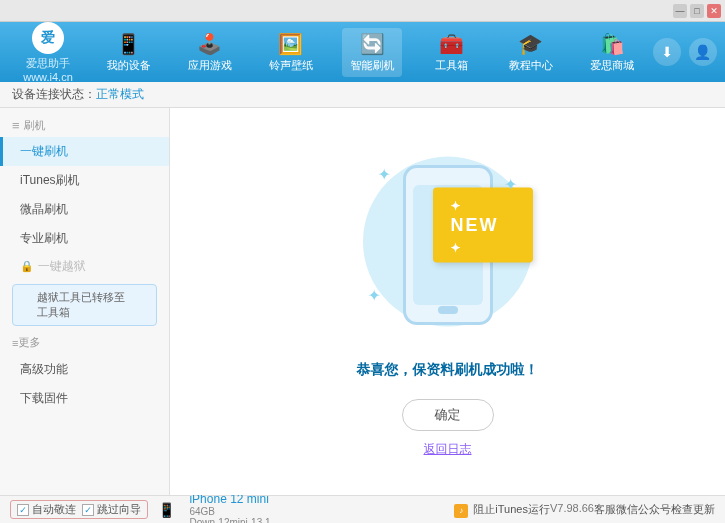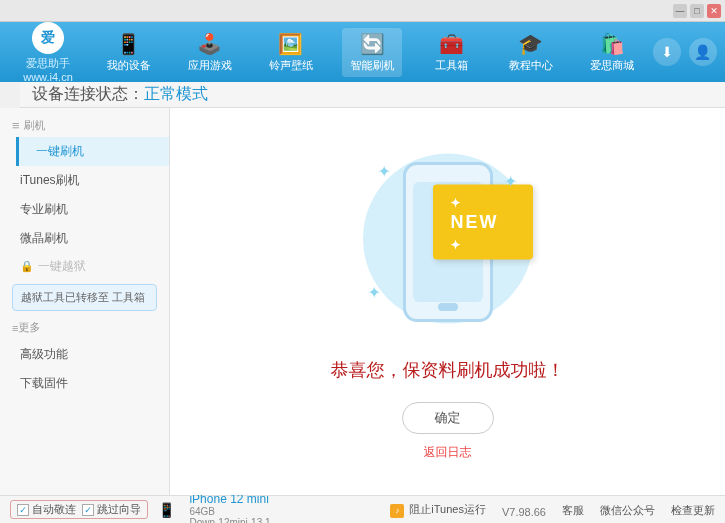--- a/index.html
+++ b/index.html
@@ -88,23 +88,22 @@
       font-size: 14px;
     }
 
     
     .status-bar {
       height: 26px;
       background: #f5f5f5;
       border-bottom: 1px solid #ddd;
       display: flex; align-items: center;
       padding: 0 12px;
-      font-size: 16px;
-      color: #555;
-      margin-left: 20px;
+      font-size: 12px;
+      color: #555;
     }
     .status-normal { color: #2196d3; font-weight: normal; }
 
     
     .main {
       display: flex;
       height: calc(523px - 22px - 60px - 26px - 28px);
     }
 
     
@@ -127,34 +126,33 @@
       padding: 6px 20px;
       cursor: pointer;
       color: #555;
       font-size: 12px;
     }
     .sidebar-item.active {
       background: #e3f3fc;
       color: #2196d3;
       border-left: 3px solid #2196d3;
       padding-left: 17px;
-      margin-left: 16px;
     }
     .sidebar-disabled {
       padding: 5px 20px;
       color: #bbb;
       font-size: 12px;
       display: flex; align-items: center; gap: 4px;
     }
     .sidebar-info-box {
       margin: 4px 12px;
       background: #e8f4fd;
       border: 1px solid #b3d9f5;
       border-radius: 4px;
-      padding: 5px 8px;
+      padding: 5px 24px;
       font-size: 11px;
       color: #666;
     }
     .sidebar-more-title {
       display: flex; align-items: center;
       padding: 5px 12px;
       color: #999;
       font-size: 11px;
     }
     .sidebar-spacer { flex: 1; }
@@ -237,42 +235,43 @@
 
     
     .sparkle {
       position: absolute;
       color: #8dd6f0;
       font-size: 16px;
       z-index: 4;
     }
 
     .success-text {
-      font-size: 18px;
-      color: #b91c1c;
+      font-size: 14px;
+      color: #0369a1;
       margin-bottom: 20px;
-      font-weight: 400;
+      font-weight: 700;
     }
 
     .confirm-btn {
       width: 92px;
       height: 32px;
       background: #fff;
       border: 1px solid #ccc;
       border-radius: 16px;
       cursor: pointer;
       font-size: 13px;
       color: #555;
       margin-bottom: 10px;
     }
 
     .return-link {
       font-size: 12px;
-      color: #ef4444;
-      cursor: pointer;
+      color: #8b5cf6;
+      cursor: pointer;
+      text-decoration: underline;
     }
 
     
     .bottom-bar {
       height: 28px;
       background: #f5f5f5;
       border-top: 1px solid #ddd;
       display: flex; align-items: center;
       padding: 0 10px;
       font-size: 11px;
@@ -299,21 +298,21 @@
     }
     .device-info {
       display: flex; flex-direction: column;
       margin-left: 4px;
     }
     .device-name { color: #2196d3; font-weight: normal; font-size: 12px; }
     .device-sub { color: #888; font-size: 10px; }
 
     .bottom-right {
       margin-left: auto;
-      display: flex; align-items: flex-end; gap: 16px;
+      display: flex; align-items: flex-start; 
       color: #777;
       font-size: 11px;
     }
     .bottom-link {
       cursor: pointer;
       color: #555;
     }
     .itunes-status {
       color: #555;
       font-size: 11px;
@@ -395,24 +394,24 @@
       <span class="icon">≡</span>
       <span>刷机</span>
     </div>
     <div class="sidebar-item active">
       <span>一键刷机</span>
     </div>
     <div class="sidebar-item">
       <span>iTunes刷机</span>
     </div>
     <div class="sidebar-item">
+      <span>微晶刷机</span>
+    </div>
+    <div class="sidebar-item">
       <span>专业刷机</span>
-    </div>
-    <div class="sidebar-item">
-      <span>微晶刷机</span>
     </div>
     <div class="sidebar-disabled">
       <span style="font-size:11px">🔒</span>
       <span>一键越狱</span>
     </div>
     <div class="sidebar-info-box">
       <span>越狱工具已转移至
 工具箱</span>
     </div>
 

